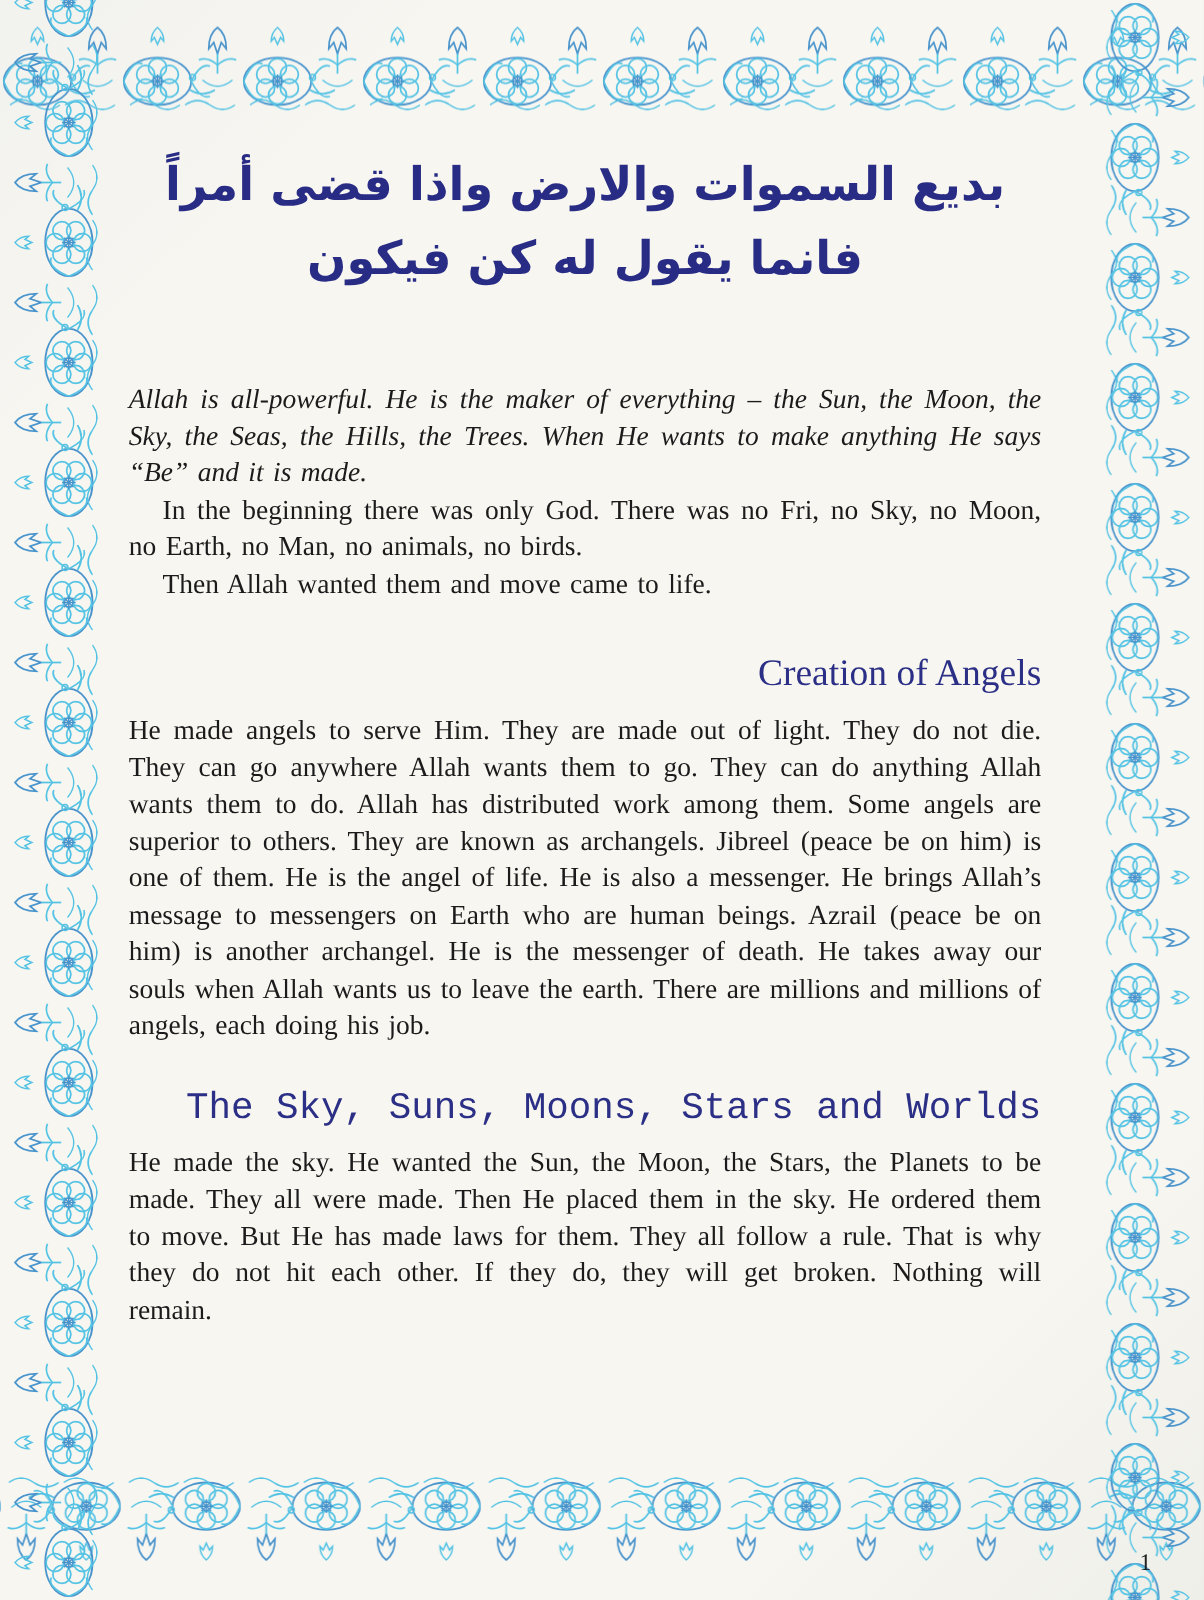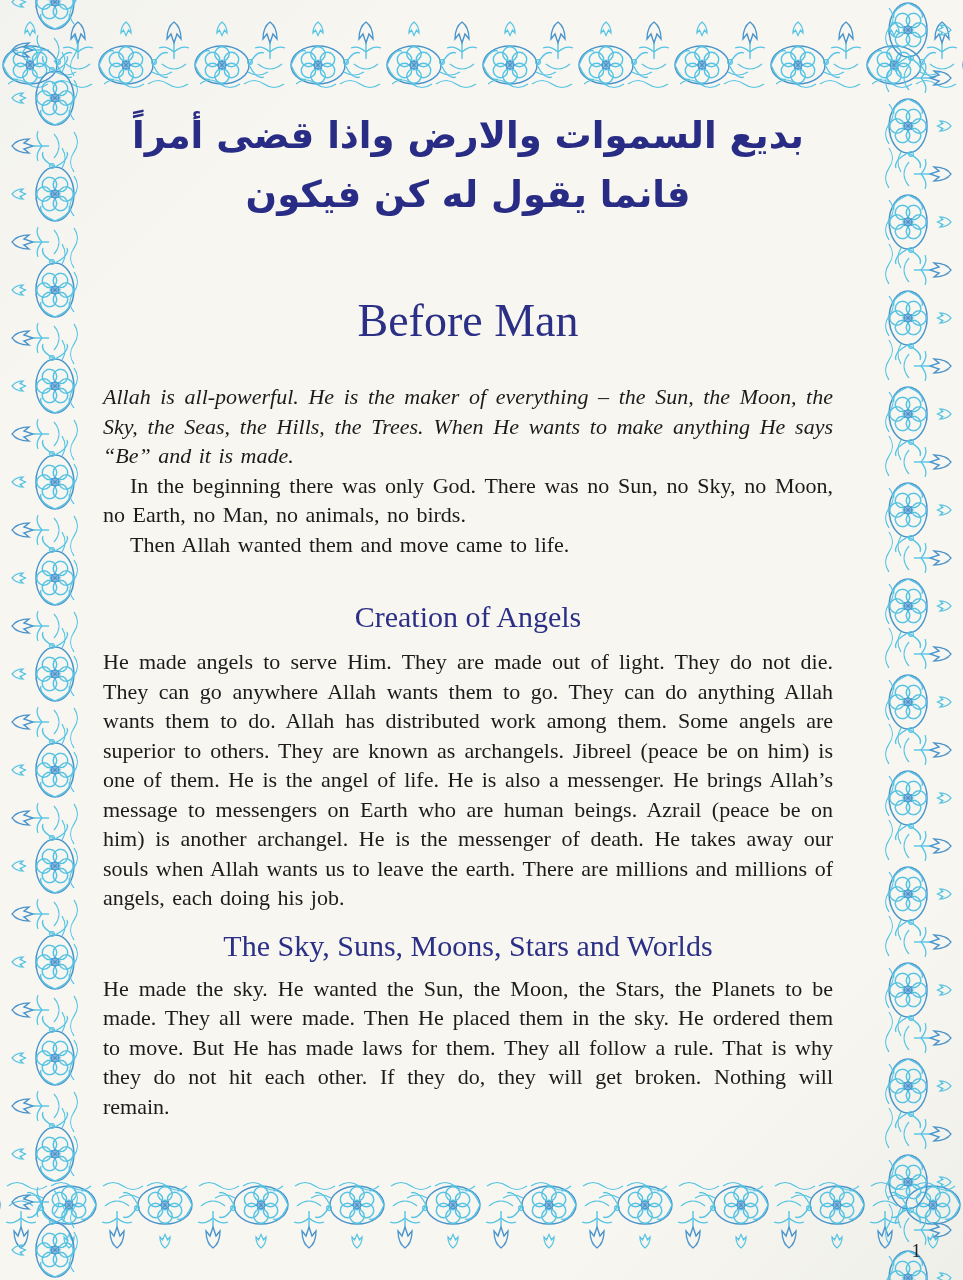--- a/index.html
+++ b/index.html
@@ -11,21 +11,21 @@
   }
   .page{
     position:absolute;inset:0;
     background:linear-gradient(135deg,#f2f2ee 0%,#f7f6f1 18%,#f7f6f1 82%,#efefe9 100%);
   }
   .border-svg{
     position:absolute;left:0;top:0;
     pointer-events:none;
   }
   .content{
-    position:absolute;left:103px;width:730px;top:4px;
+    position:absolute;left:103px;width:730px;top:16px;
   }
   .arabic{
     margin-top:102px;
     text-align:center;
     direction:rtl;
     font-family:"DejaVu Sans",sans-serif;
     font-weight:bold;
     font-size:37px;
     color:#292c85;
     line-height:1.6;
@@ -45,27 +45,27 @@
     font-size:22px;
     line-height:29.5px;
     color:#1b1b1b;
     text-align:justify;
     word-spacing:2px;
   }
   .first-para{margin-top:31px;font-style:italic;}
   .indent{text-indent:27px;}
   .section-heading{
     margin:40px 0 12px 0;
-    text-align:center;
+    text-align:right;
     font-weight:normal;
     font-size:30px;
     color:#2b2f85;
     line-height:1.2;
   }
-  .section-heading.second{margin-top:15px;margin-bottom:10px;}
+  .section-heading.second{margin-top:34px;margin-bottom:10px;font-family:Liberation Mono, monospace;}
   .page-number{
     position:absolute;
     right:42px;bottom:18px;
     font-size:19px;
     color:#222;
   }
 </style>
 </head>
 <body>
 
@@ -121,26 +121,25 @@
     <rect width="1280" height="76" fill="url(#borderTile)" transform="translate(8,1280) rotate(-90)"></rect>
 
     <rect width="1280" height="76" fill="url(#borderTile)" transform="translate(955,0) rotate(90)"></rect>
   </svg>
 
   <div class="content">
 
     <div class="arabic" dir="rtl">بديع السموات والارض واذا قضى أمراً فانما يقول له كن فيكون</div>
 
     <h1 class="title">
-      <span class="tline">Before Man</span>
     </h1>
 
     <p class="body-para first-para">Allah is all-powerful. He is the maker of everything – the Sun, the Moon, the Sky, the Seas, the Hills, the Trees. When He wants to make anything He says “Be” and it is made.</p>
 
-    <p class="body-para indent">In the beginning there was only God. There was no Sun, no Sky, no Moon, no Earth, no Man, no animals, no birds.</p>
+    <p class="body-para indent">In the beginning there was only God. There was no Fri, no Sky, no Moon, no Earth, no Man, no animals, no birds.</p>
 
     <p class="body-para indent">Then Allah wanted them and move came to life.</p>
 
     <h2 class="section-heading">Creation of Angels</h2>
 
     <p class="body-para">He made angels to serve Him. They are made out of light. They do not die. They can go anywhere Allah wants them to go. They can do anything Allah wants them to do. Allah has distributed work among them. Some angels are superior to others. They are known as archangels. Jibreel (peace be on him) is one of them. He is the angel of life. He is also a messenger. He brings Allah’s message to messengers on Earth who are human beings. Azrail (peace be on him) is another archangel. He is the messenger of death. He takes away our souls when Allah wants us to leave the earth. There are millions and millions of angels, each doing his job.</p>
 
     <h2 class="section-heading second">The Sky, Suns, Moons, Stars and Worlds</h2>
 
     <p class="body-para">He made the sky. He wanted the Sun, the Moon, the Stars, the Planets to be made. They all were made. Then He placed them in the sky. He ordered them to move. But He has made laws for them. They all follow a rule. That is why they do not hit each other. If they do, they will get broken. Nothing will remain.</p>

